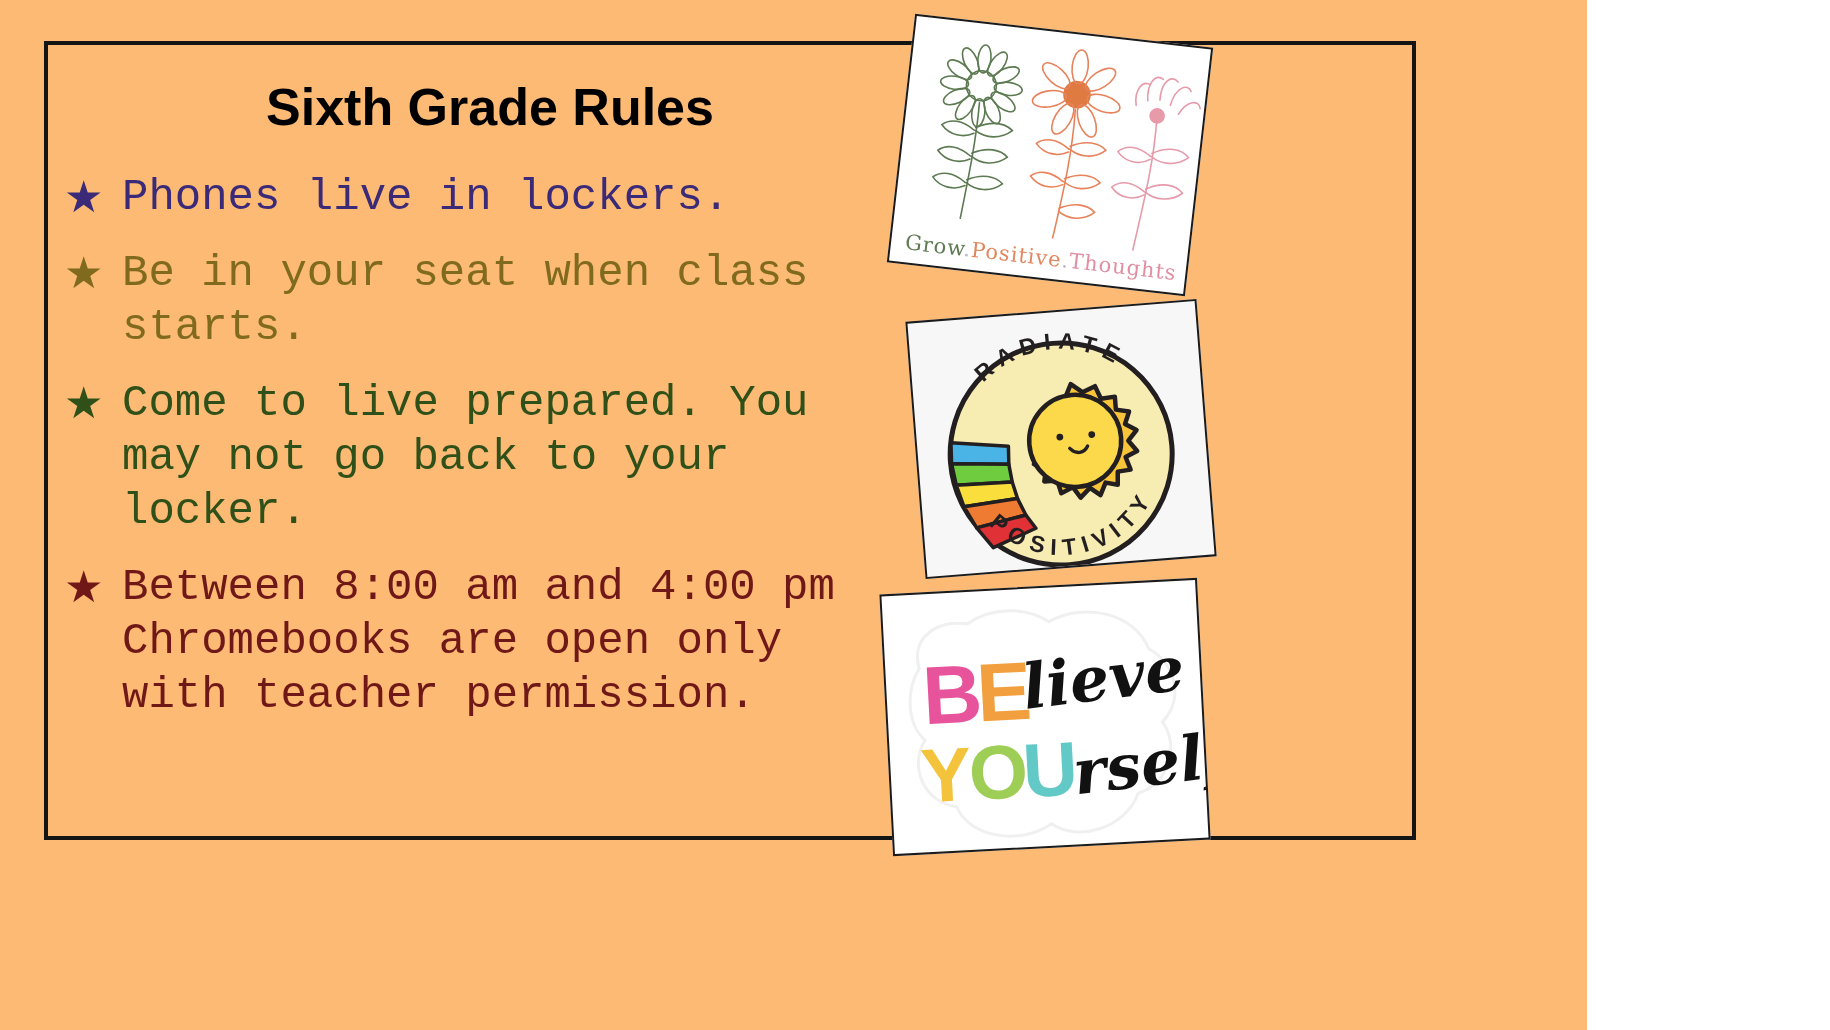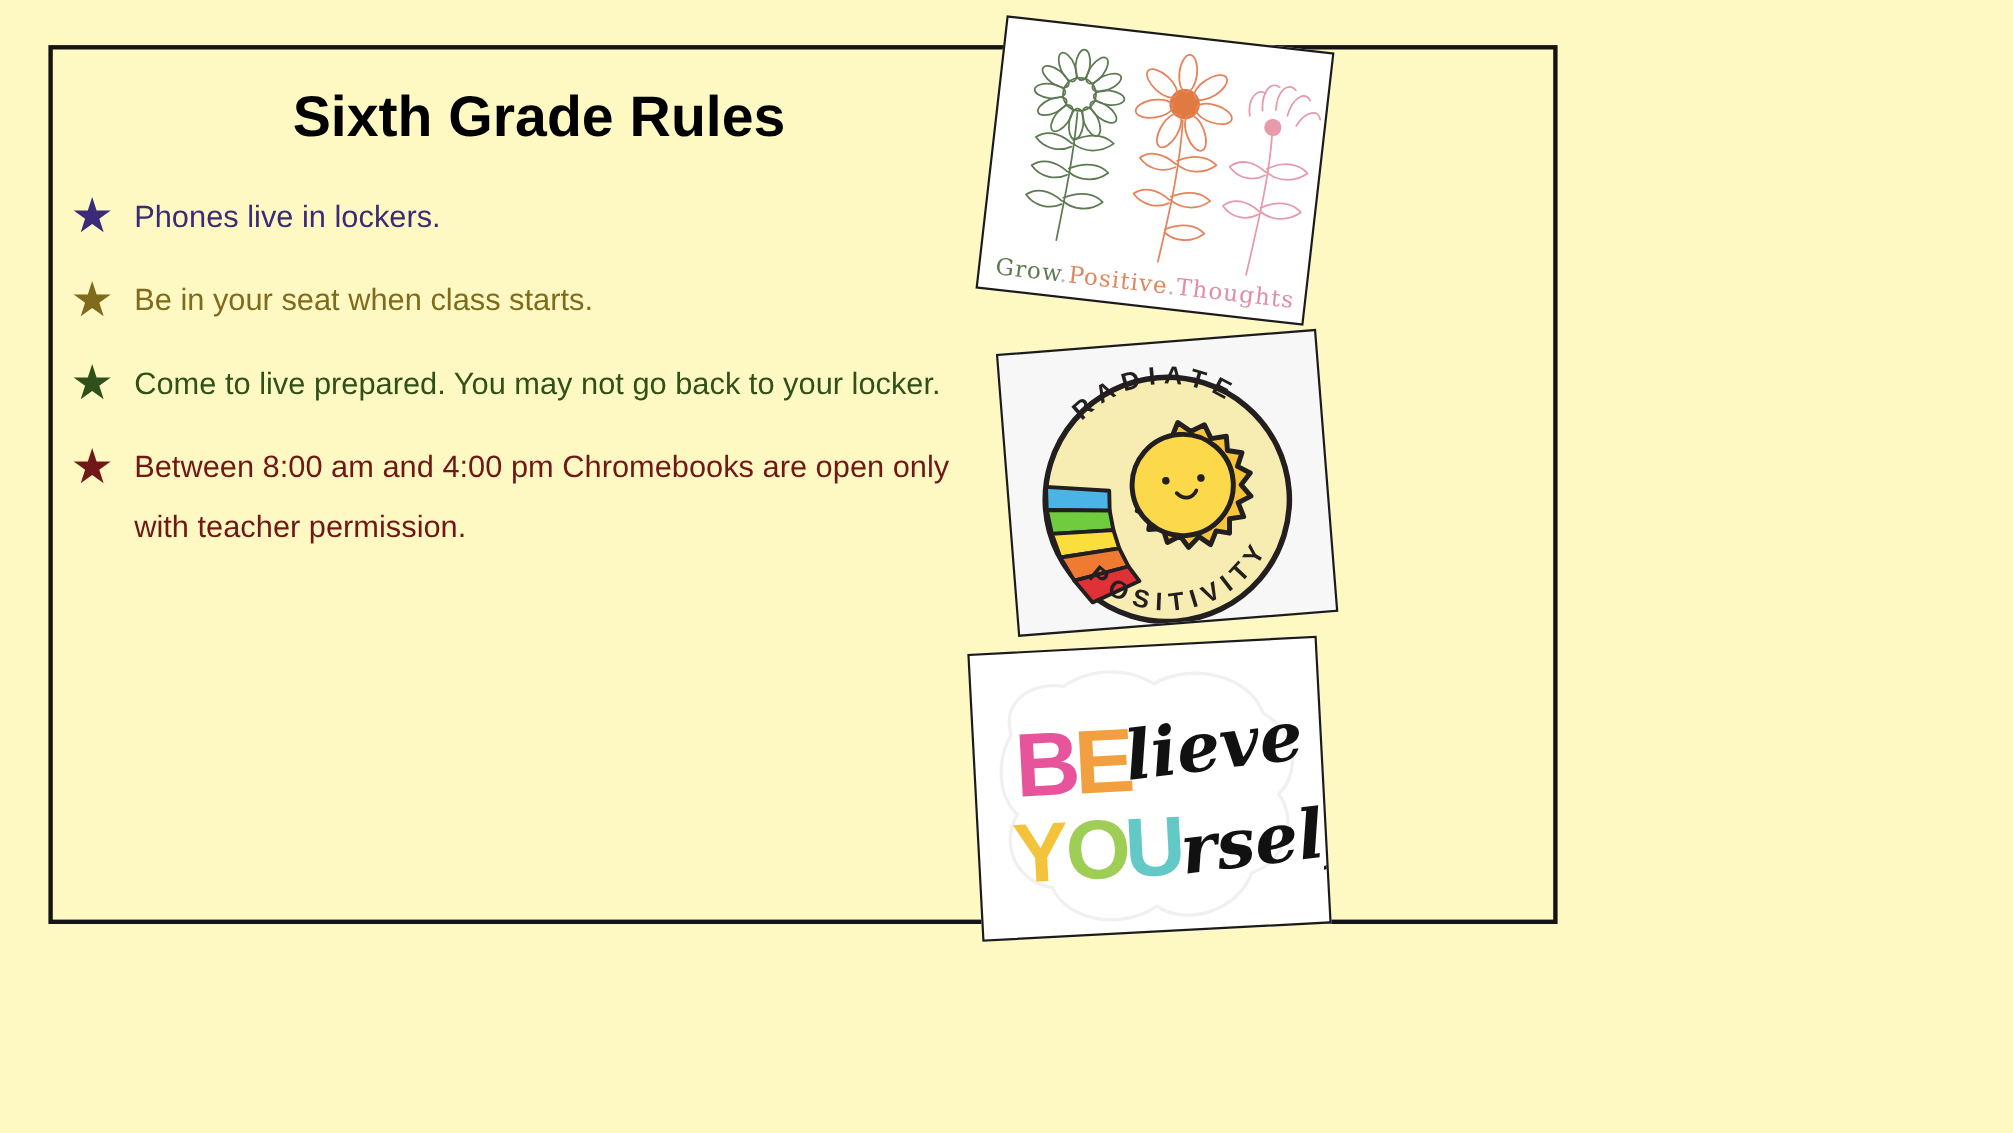--- a/index.html
+++ b/index.html
@@ -12,23 +12,23 @@
     height: 1030px;
     font-family: "Liberation Sans", sans-serif;
     overflow: hidden;
     position: relative;
   }
 
   
   #slide {
     position: absolute;
     left: 0; top: 0;
-    width: 1830px;
+    width: 1587px;
     height: 1030px;
-    background: #fef9c3;
+    background: #fdba74;
   }
   #slide-frame {
     position: absolute;
     left: 44px;
     top: 41px;
     width: 1372px;
     height: 799px;
     border: 4px solid #151515;
     box-sizing: border-box;
     background: transparent;
@@ -64,23 +64,24 @@
   .rule-star {
     flex: 0 0 auto;
     width: 58px;
     font-size: 44px;
     line-height: 54px;
     text-align: left;
     padding-left: 4px;
   }
   .rule-text {
     flex: 1 1 auto;
-    font-size: 28px;
+    font-size: 44px;
     line-height: 54px;
     padding-top: 0px;
+    font-family: Liberation Mono, monospace;
   }
 
   
   .card {
     position: absolute;
     background: #fdfdfd;
     border: 2px solid #1b1b1b;
     box-sizing: border-box;
     overflow: hidden;
   }

